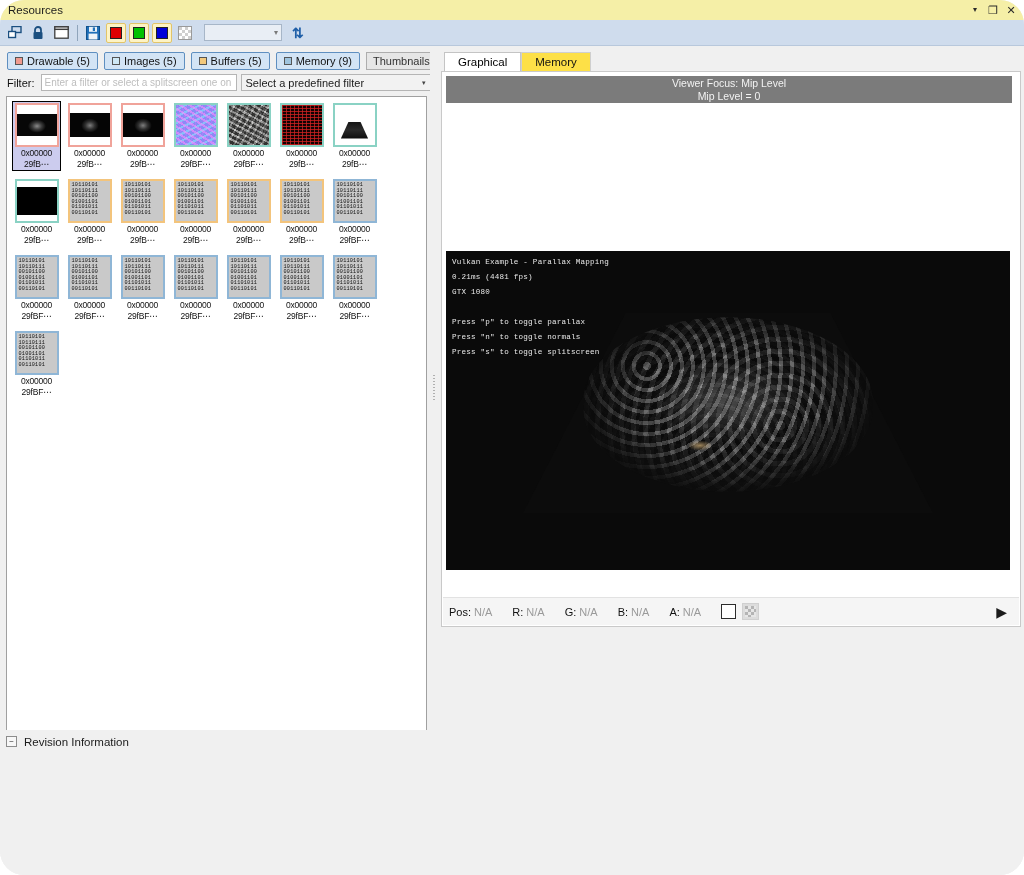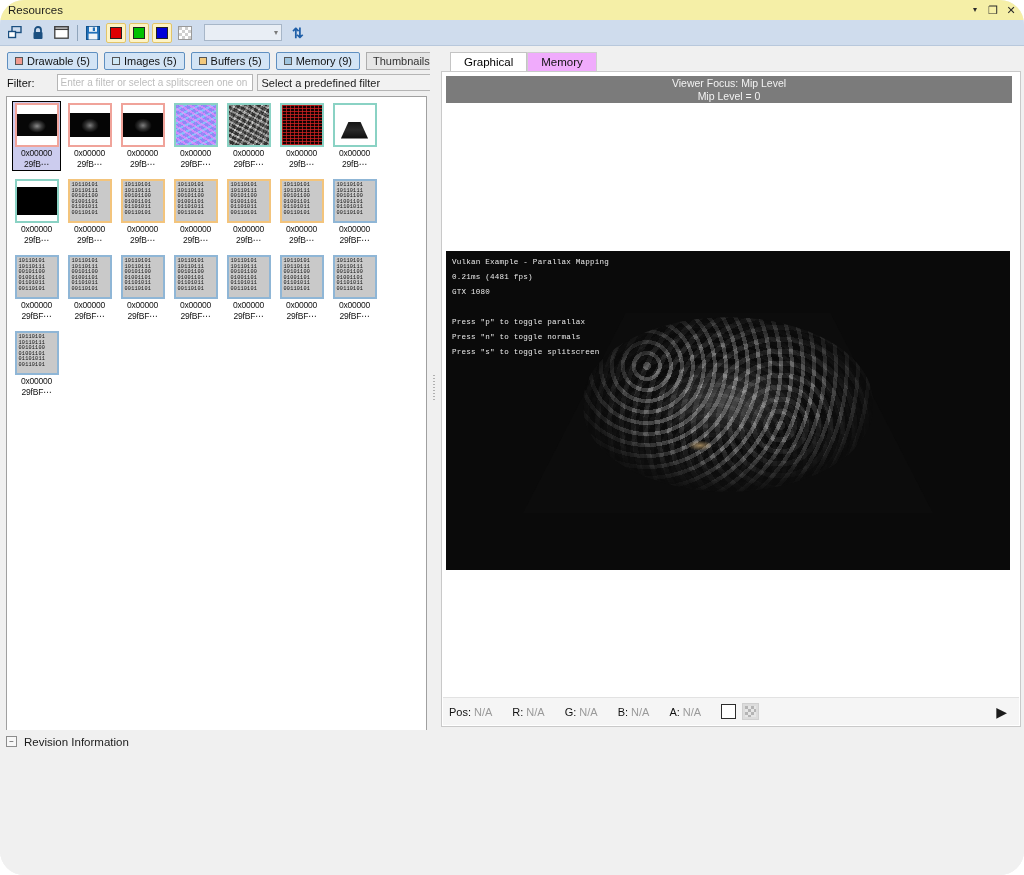--- a/index.html
+++ b/index.html
@@ -173,21 +173,21 @@
 
   .filter-row {
     position: absolute;
     left: 7px; top: 28px;
     display: flex;
     align-items: center;
   }
   .filter-label {
     font-size: 11px;
     color: #111;
-    margin-right: 22px;
+    margin-right: 6px;
   }
   .filter-input {
     width: 196px; height: 17px;
     background: #ffffff;
     border: 1px solid #b5b5b5;
     box-sizing: border-box;
     font-size: 10px;
     color: #bdbdbd;
     padding: 0 3px;
     display: flex;
@@ -356,46 +356,46 @@
 
   
   .right-panel {
     position: absolute;
     left: 438px; top: 46px;
     width: 586px; height: 684px;
     background: #f0f0f0;
   }
   .tabbar {
     position: absolute;
-    left: 12px; top: 6px;
+    left: 6px; top: 6px;
     height: 19px;
     display: flex;
     align-items: flex-end;
   }
   .tab {
     height: 19px;
     padding: 0 13px;
     font-size: 11.5px;
     color: #111;
     display: flex;
     align-items: center;
     border: 1px solid #cfcfcf;
     border-bottom: none;
-    background: #f0abfc;
+    background: #fde047;
     box-sizing: border-box;
   }
   .tab.active {
     background: #ffffff;
     border-color: #c4c4c4;
     color: #000;
   }
   .viewer-box {
     position: absolute;
     left: 3px; top: 25px;
-    width: 580px; height: 656px;
+    width: 580px; height: 556px;
     background: #ffffff;
     border: 1px solid #c9c9c9;
     box-sizing: border-box;
     overflow: hidden;
   }
   .focus-banner {
     position: absolute;
     left: 4px; top: 4px;
     width: 566px; height: 27px;
     background: #7b7b7b;

